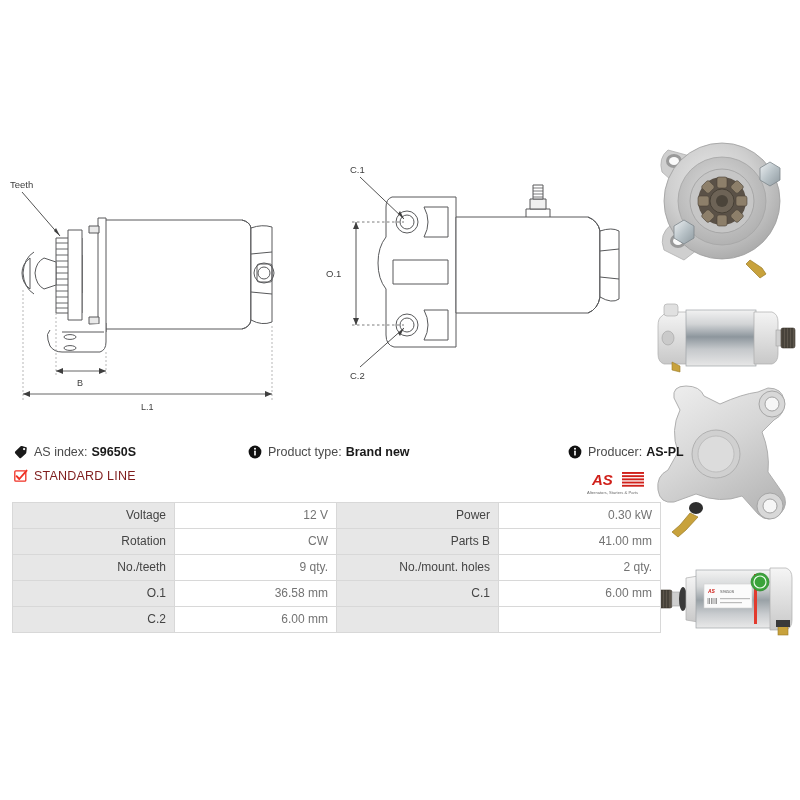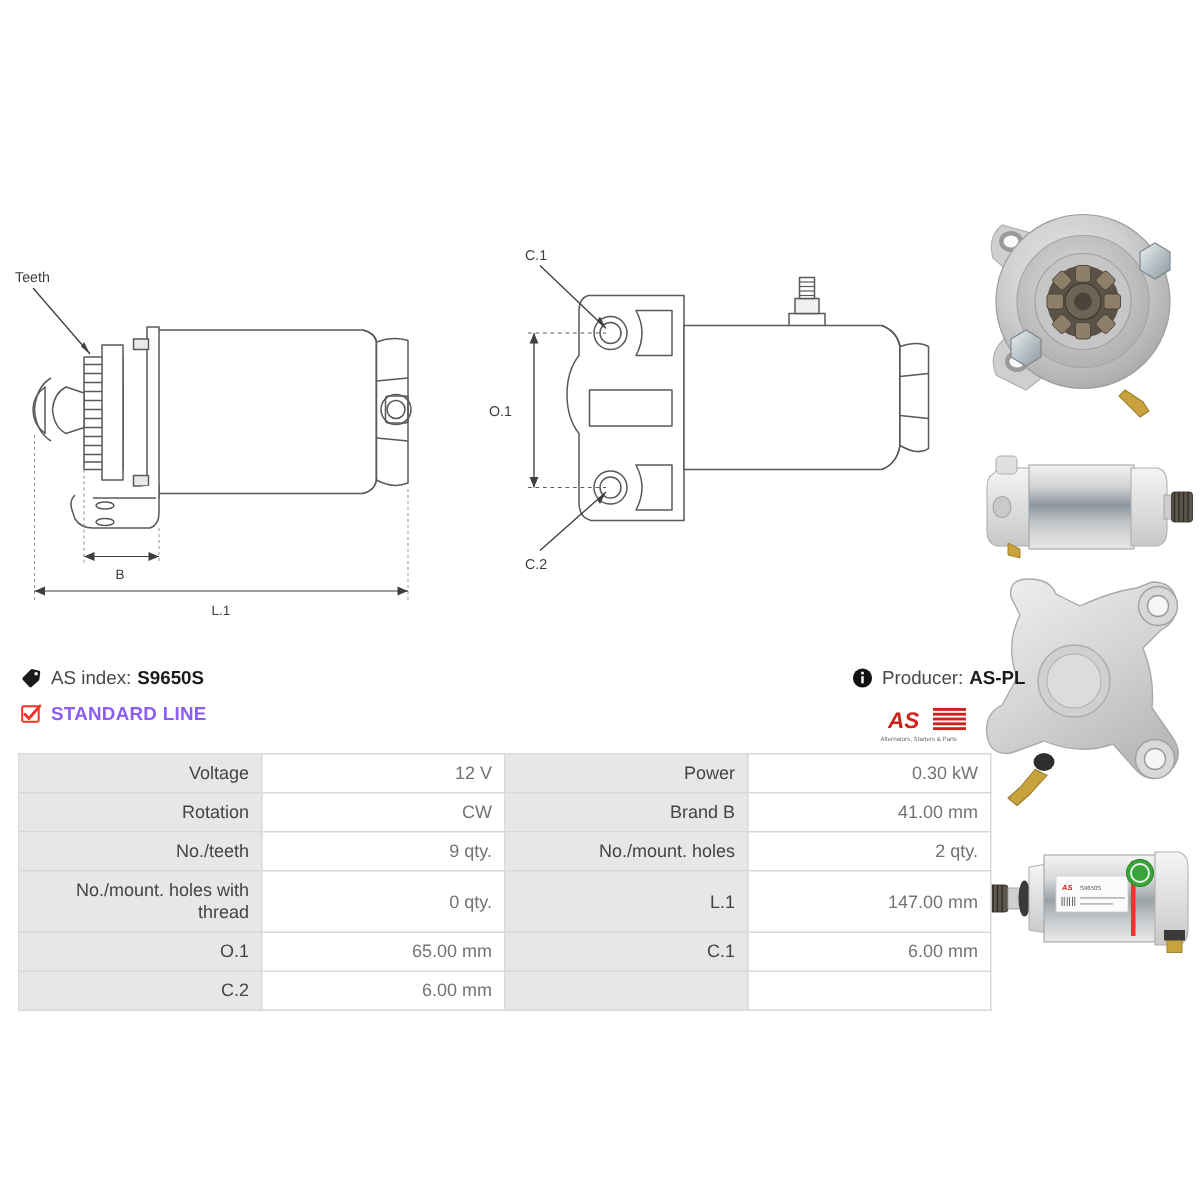--- a/index.html
+++ b/index.html
@@ -27,21 +27,21 @@
   
   .info{position:absolute;left:0;top:440px;width:680px;height:56px;}
   .info-col{position:absolute;top:0;}
   .c1{left:14px;}
   .c2{left:248px;}
   .c3{left:568px;}
   .info-line{display:flex;align-items:center;height:24px;white-space:nowrap;}
   .info-line .ilabel{font-size:12.5px;color:#4a4a4a;}
   .info-line .ival{font-size:12.5px;color:#1a1a1a;font-weight:bold;}
   .std-line{display:flex;align-items:center;height:24px;}
-  .std-text{color:#8b5cf6;font-weight:bold;font-size:12.5px;letter-spacing:.2px;}
+  .std-text{color:#7f1d1d;font-weight:normal;font-size:12.5px;letter-spacing:.2px;}
 
   .ico{display:inline-flex;align-items:center;justify-content:center;
         width:14px;height:14px;margin-right:6px;flex:none;}
   .ico svg{display:block;}
 
   
   .logo{position:absolute;left:586px;top:468px;width:78px;height:30px;}
   .logo svg{display:block;}
 
   
@@ -406,20 +406,32 @@
           <svg width="14" height="14" viewBox="0 0 14 14">
             <rect x="0.8" y="1.8" width="11" height="10.4" rx="1" fill="#ffffff" stroke="#ef3124" stroke-width="1.3"></rect>
             <path d="M2.6 7.2 L5.3 10 L12.6 1.6" fill="none" stroke="#ef3124" stroke-width="1.9" stroke-linecap="round" stroke-linejoin="round"></path>
           </svg>
         </span>
         <span class="std-text">STANDARD LINE</span>
       </div>
     </div>
 
     <div class="info-col c2">
+      <div class="info-line">
+        <span class="ico">
+          <svg width="14" height="14" viewBox="0 0 14 14">
+            <circle cx="7" cy="7" r="6.4" fill="#111111"></circle>
+            <rect x="6.2" y="5.6" width="1.6" height="5" rx="0.6" fill="#ffffff"></rect>
+            <circle cx="7" cy="3.7" r="1" fill="#ffffff"></circle>
+          </svg>
+        </span>
+        <span class="ilabel">Product type:</span>
+        <span style="width:4px;"></span>
+        <span class="ival">Brand new</span>
+      </div>
     </div>
 
     <div class="info-col c3">
       <div class="info-line">
         <span class="ico">
           <svg width="14" height="14" viewBox="0 0 14 14">
             <circle cx="7" cy="7" r="6.4" fill="#111111"></circle>
             <rect x="6.2" y="5.6" width="1.6" height="5" rx="0.6" fill="#ffffff"></rect>
             <circle cx="7" cy="3.7" r="1" fill="#ffffff"></circle>
           </svg>
@@ -458,38 +470,32 @@
     <tbody>
       <tr>
         <td class="lab">Voltage</td>
         <td class="val">12 V</td>
         <td class="lab">Power</td>
         <td class="val">0.30 kW</td>
       </tr>
       <tr>
         <td class="lab">Rotation</td>
         <td class="val">CW</td>
-        <td class="lab">Brand B</td>
+        <td class="lab">Parts B</td>
         <td class="val">41.00 mm</td>
       </tr>
       <tr>
         <td class="lab">No./teeth</td>
         <td class="val">9 qty.</td>
         <td class="lab">No./mount. holes</td>
         <td class="val">2 qty.</td>
       </tr>
       <tr>
-        <td class="lab">No./mount. holes with thread</td>
-        <td class="val">0 qty.</td>
-        <td class="lab">L.1</td>
-        <td class="val">147.00 mm</td>
-      </tr>
-      <tr>
         <td class="lab">O.1</td>
-        <td class="val">65.00 mm</td>
+        <td class="val">36.58 mm</td>
         <td class="lab">C.1</td>
         <td class="val">6.00 mm</td>
       </tr>
       <tr>
         <td class="lab">C.2</td>
         <td class="val">6.00 mm</td>
         <td class="lab"></td>
         <td class="val"></td>
       </tr>
     </tbody>

